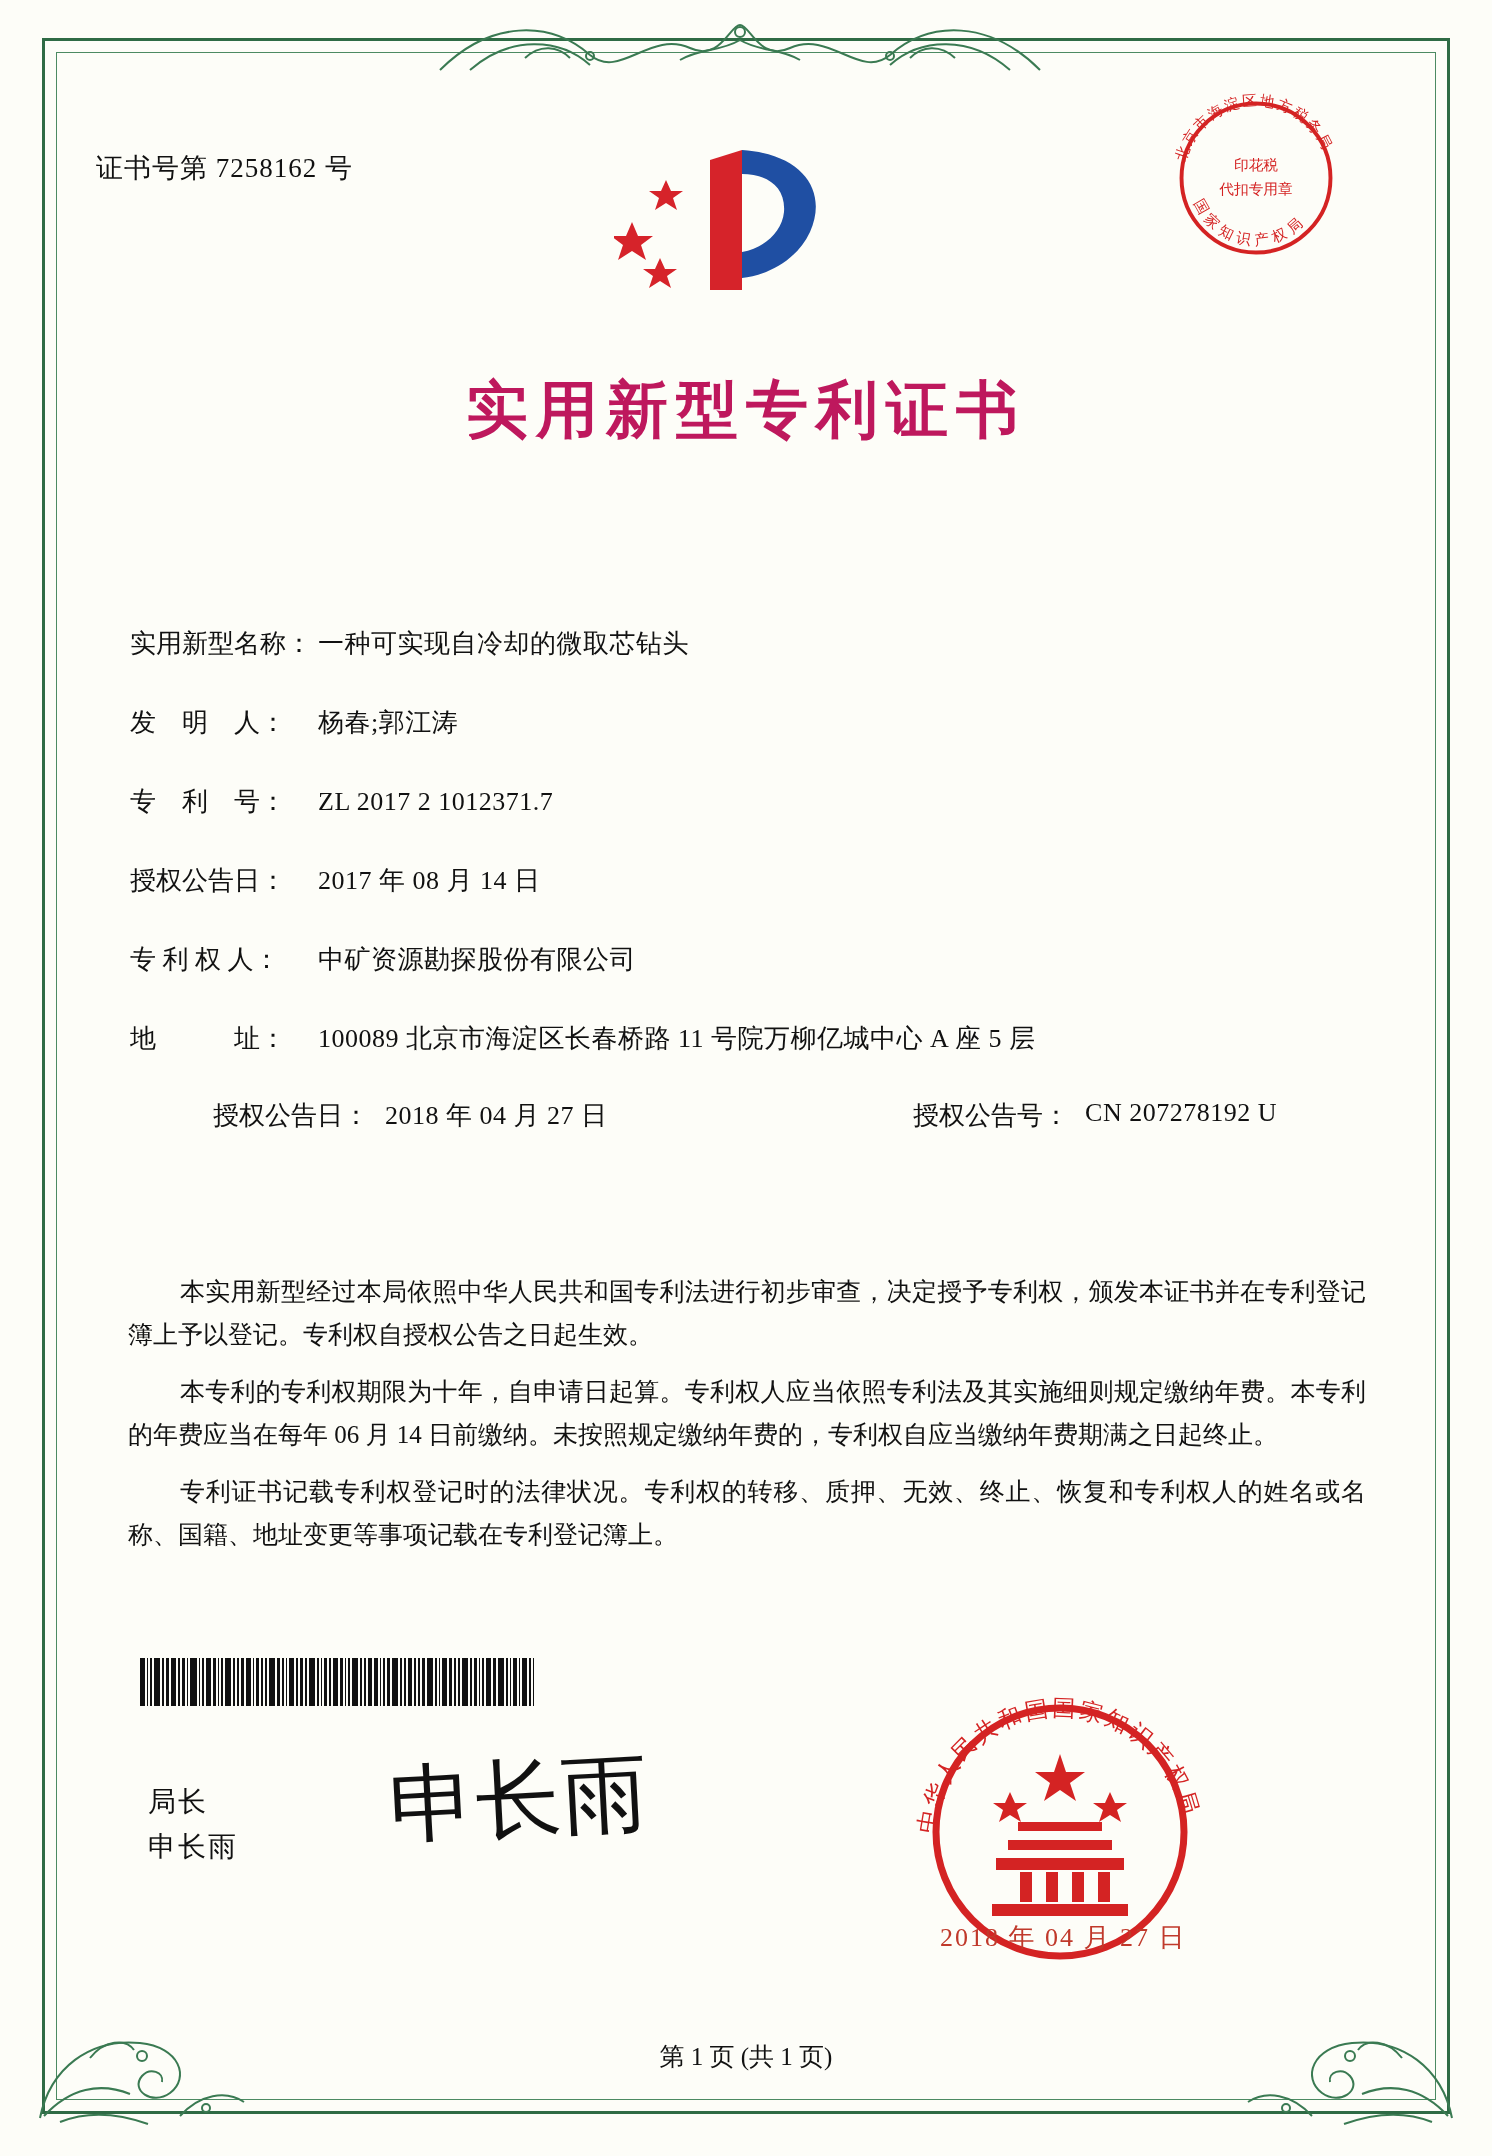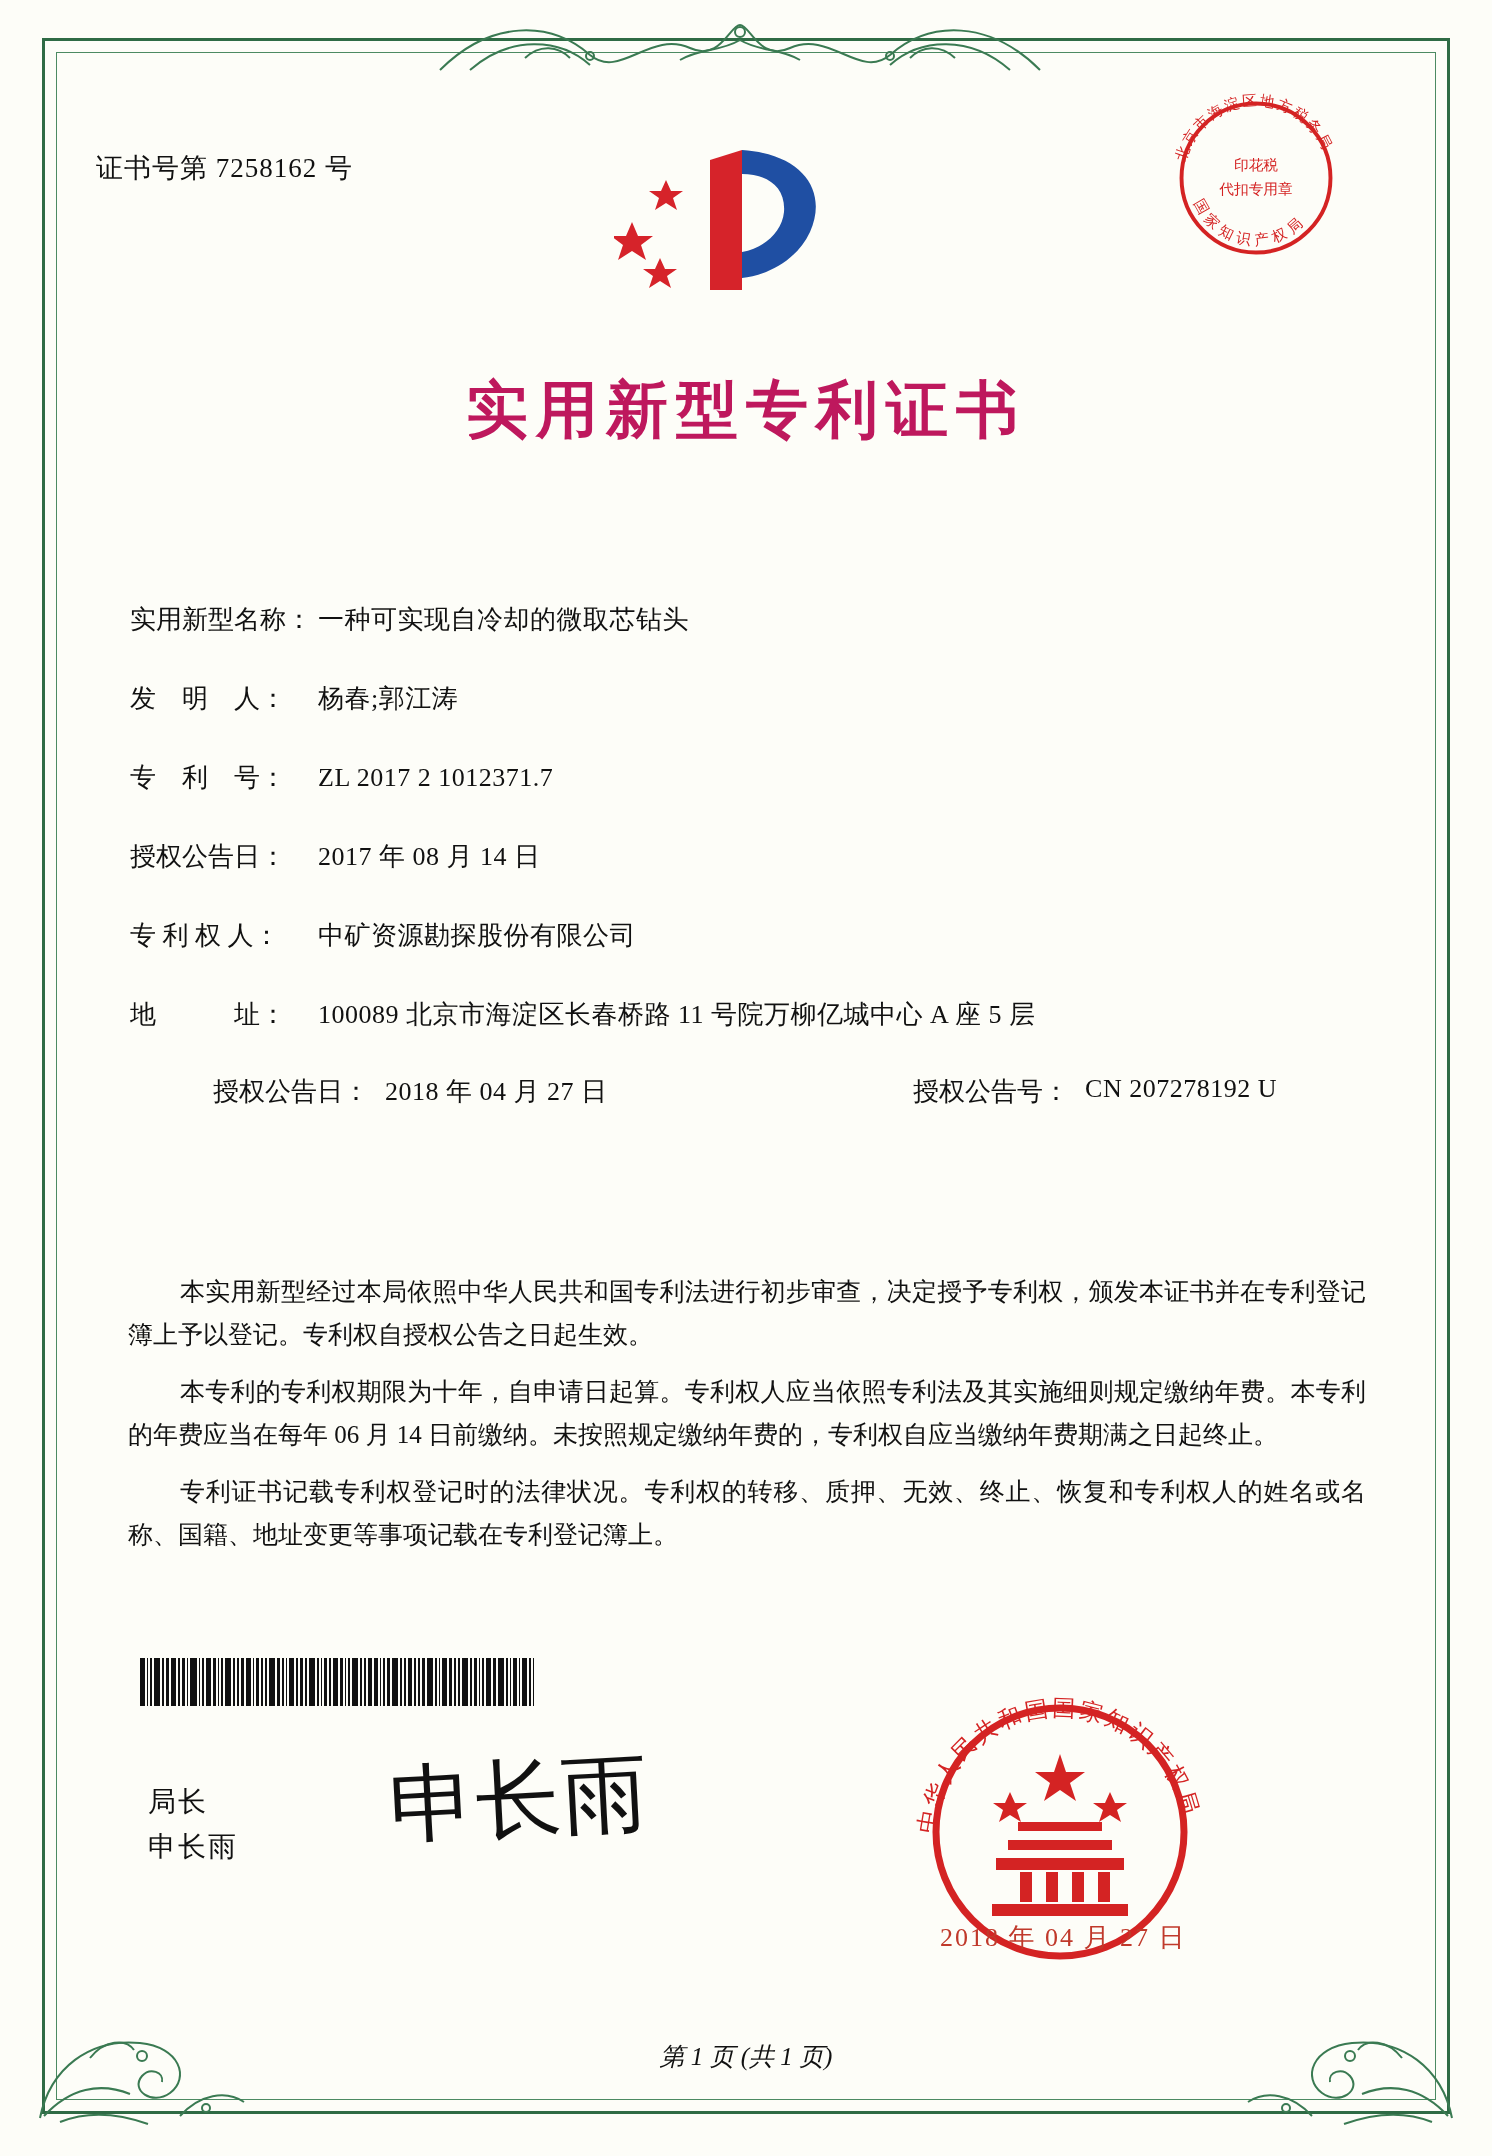--- a/index.html
+++ b/index.html
@@ -97,21 +97,21 @@
     font-weight: bold;
     letter-spacing: 8px;
     color: #be185d;
     font-family: "DejaVu Serif", "Liberation Serif", serif;
   }
 
   
   .fields {
     position: absolute;
     left: 130px;
-    top: 600px;
+    top: 624px;
     width: 1230px;
   }
   .field-row {
     display: flex;
     align-items: flex-start;
     font-size: 26px;
     line-height: 1.5;
     color: #111;
     margin-bottom: 40px;
   }
@@ -206,21 +206,20 @@
     letter-spacing: 2px;
   }
   .footer {
     position: absolute;
     left: 0;
     right: 0;
     top: 2040px;
     text-align: center;
     font-size: 25px;
     color: #111;
-    font-style: italic;
   }
 </style>
 </head>
 <body>
 
 <div class="page">
 
   <div class="border-outer"></div>
   <div class="border-inner"></div>
 

